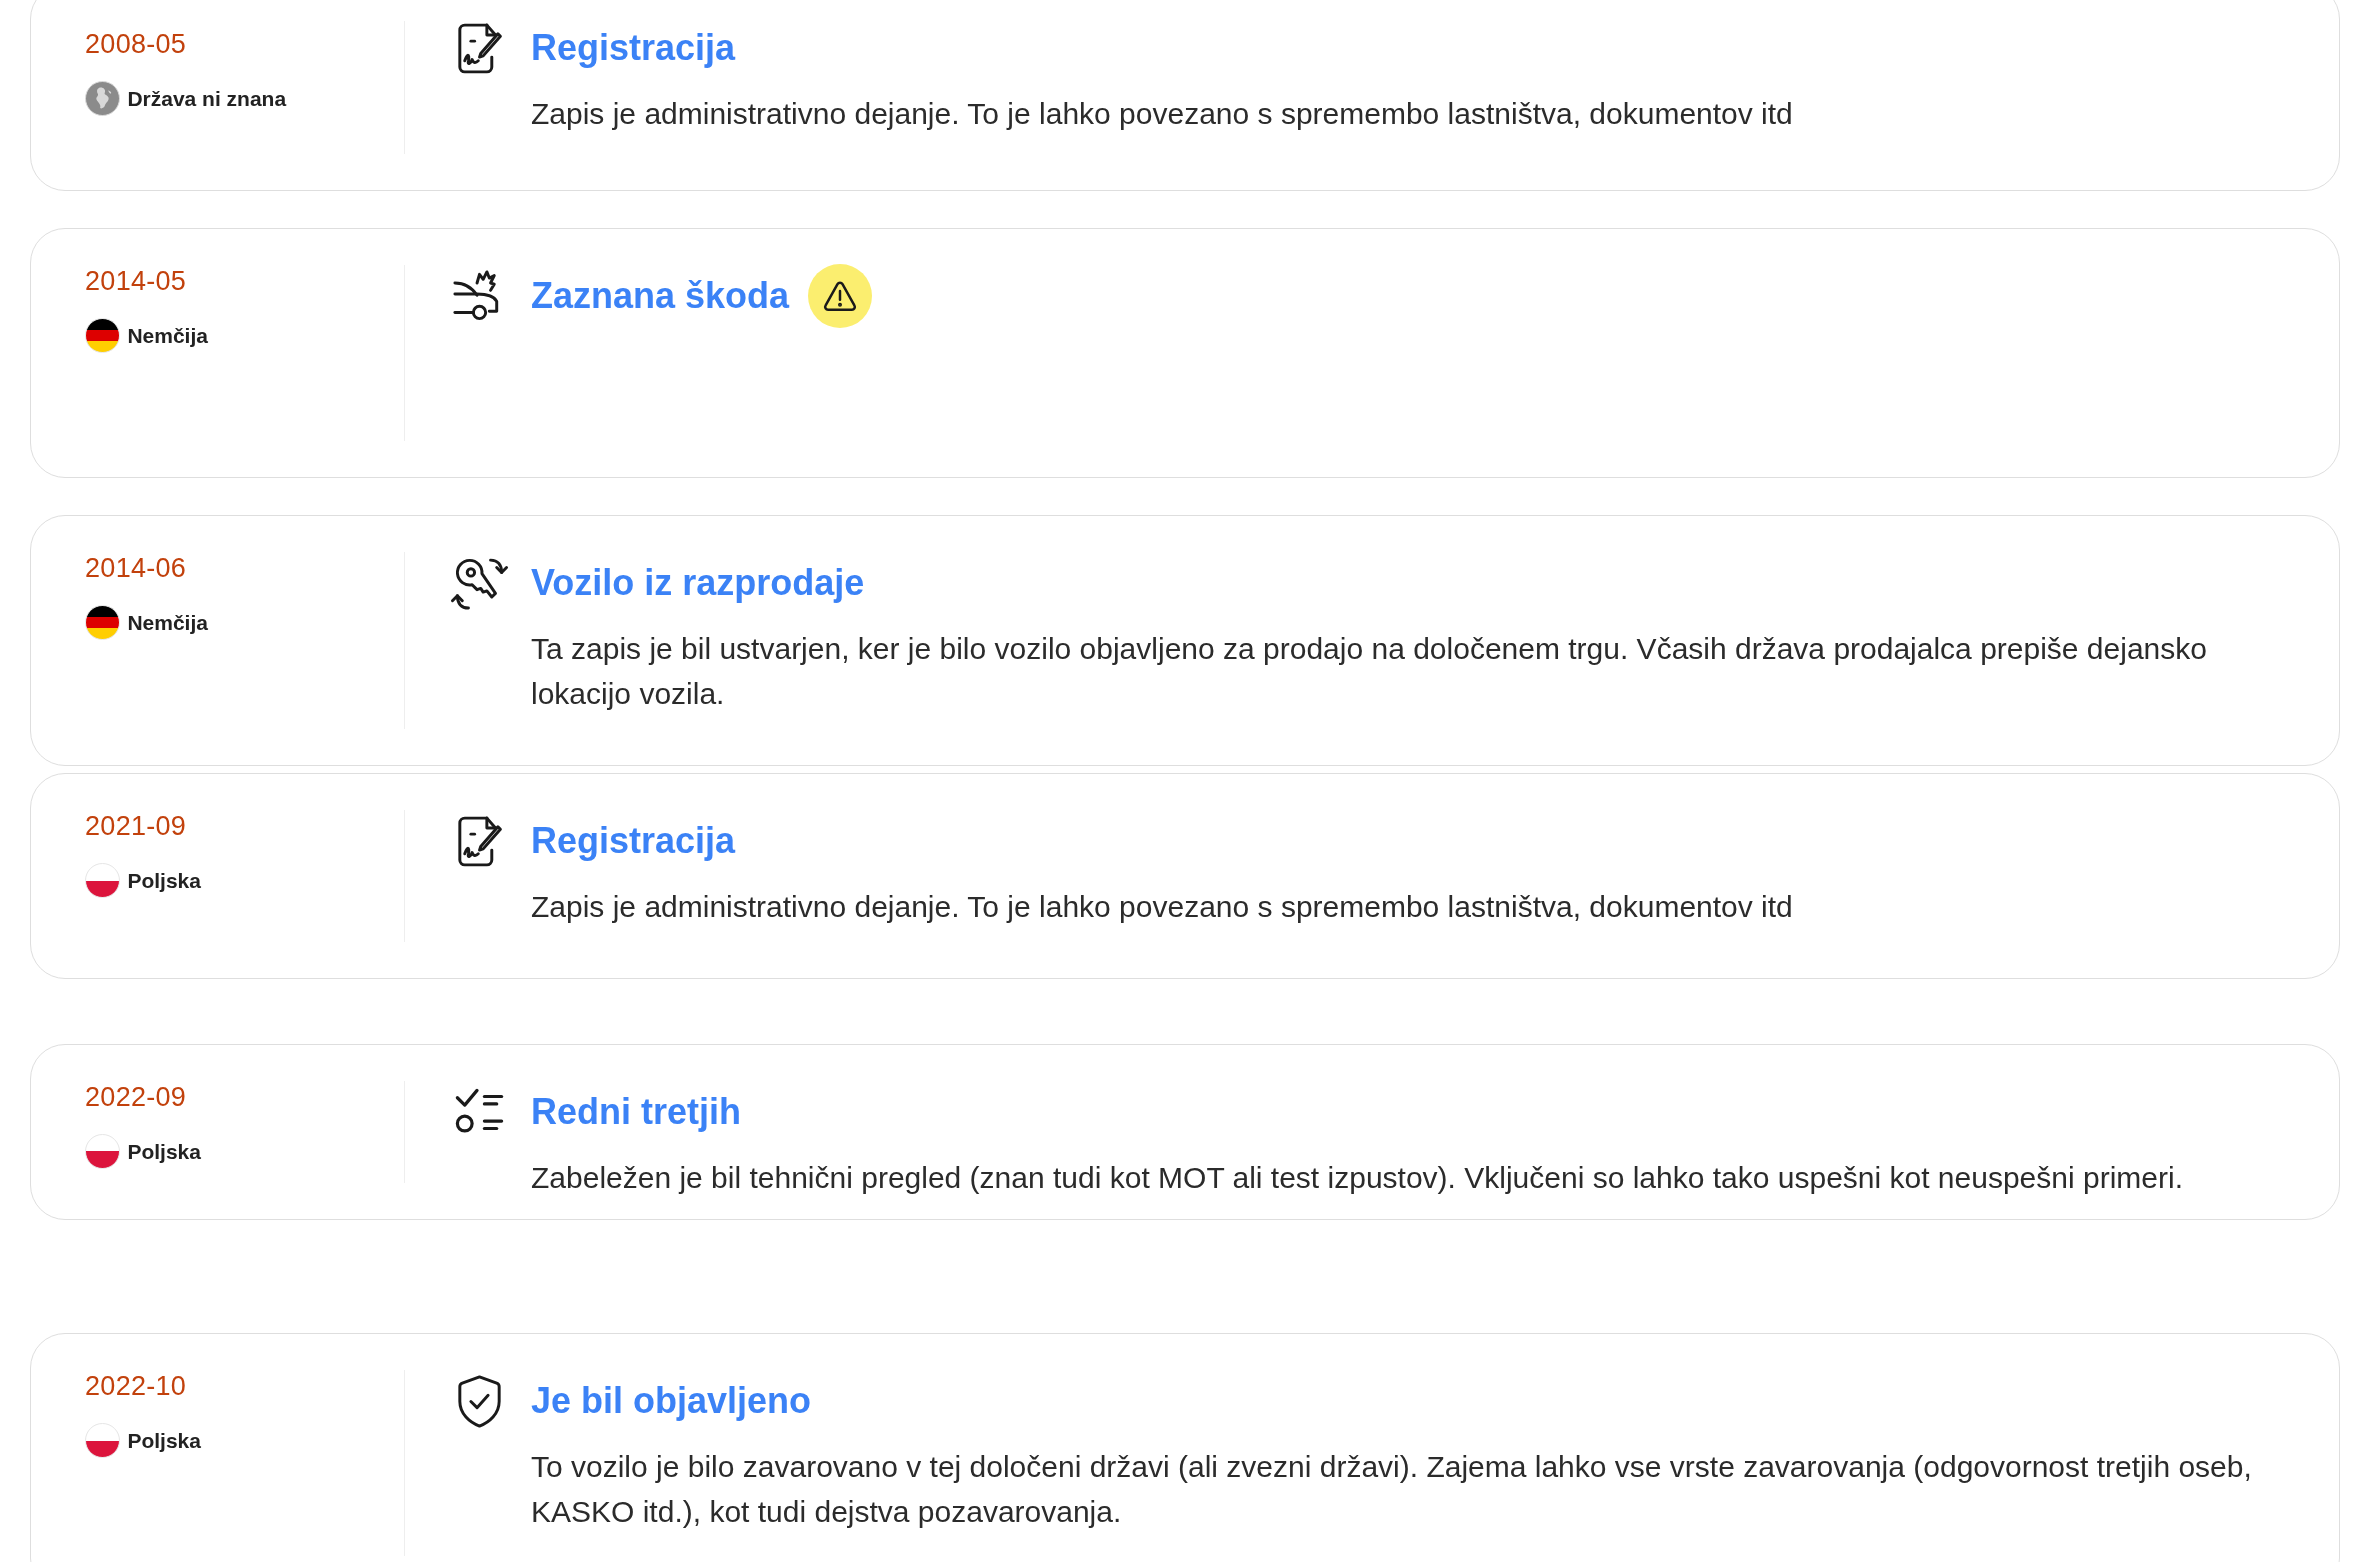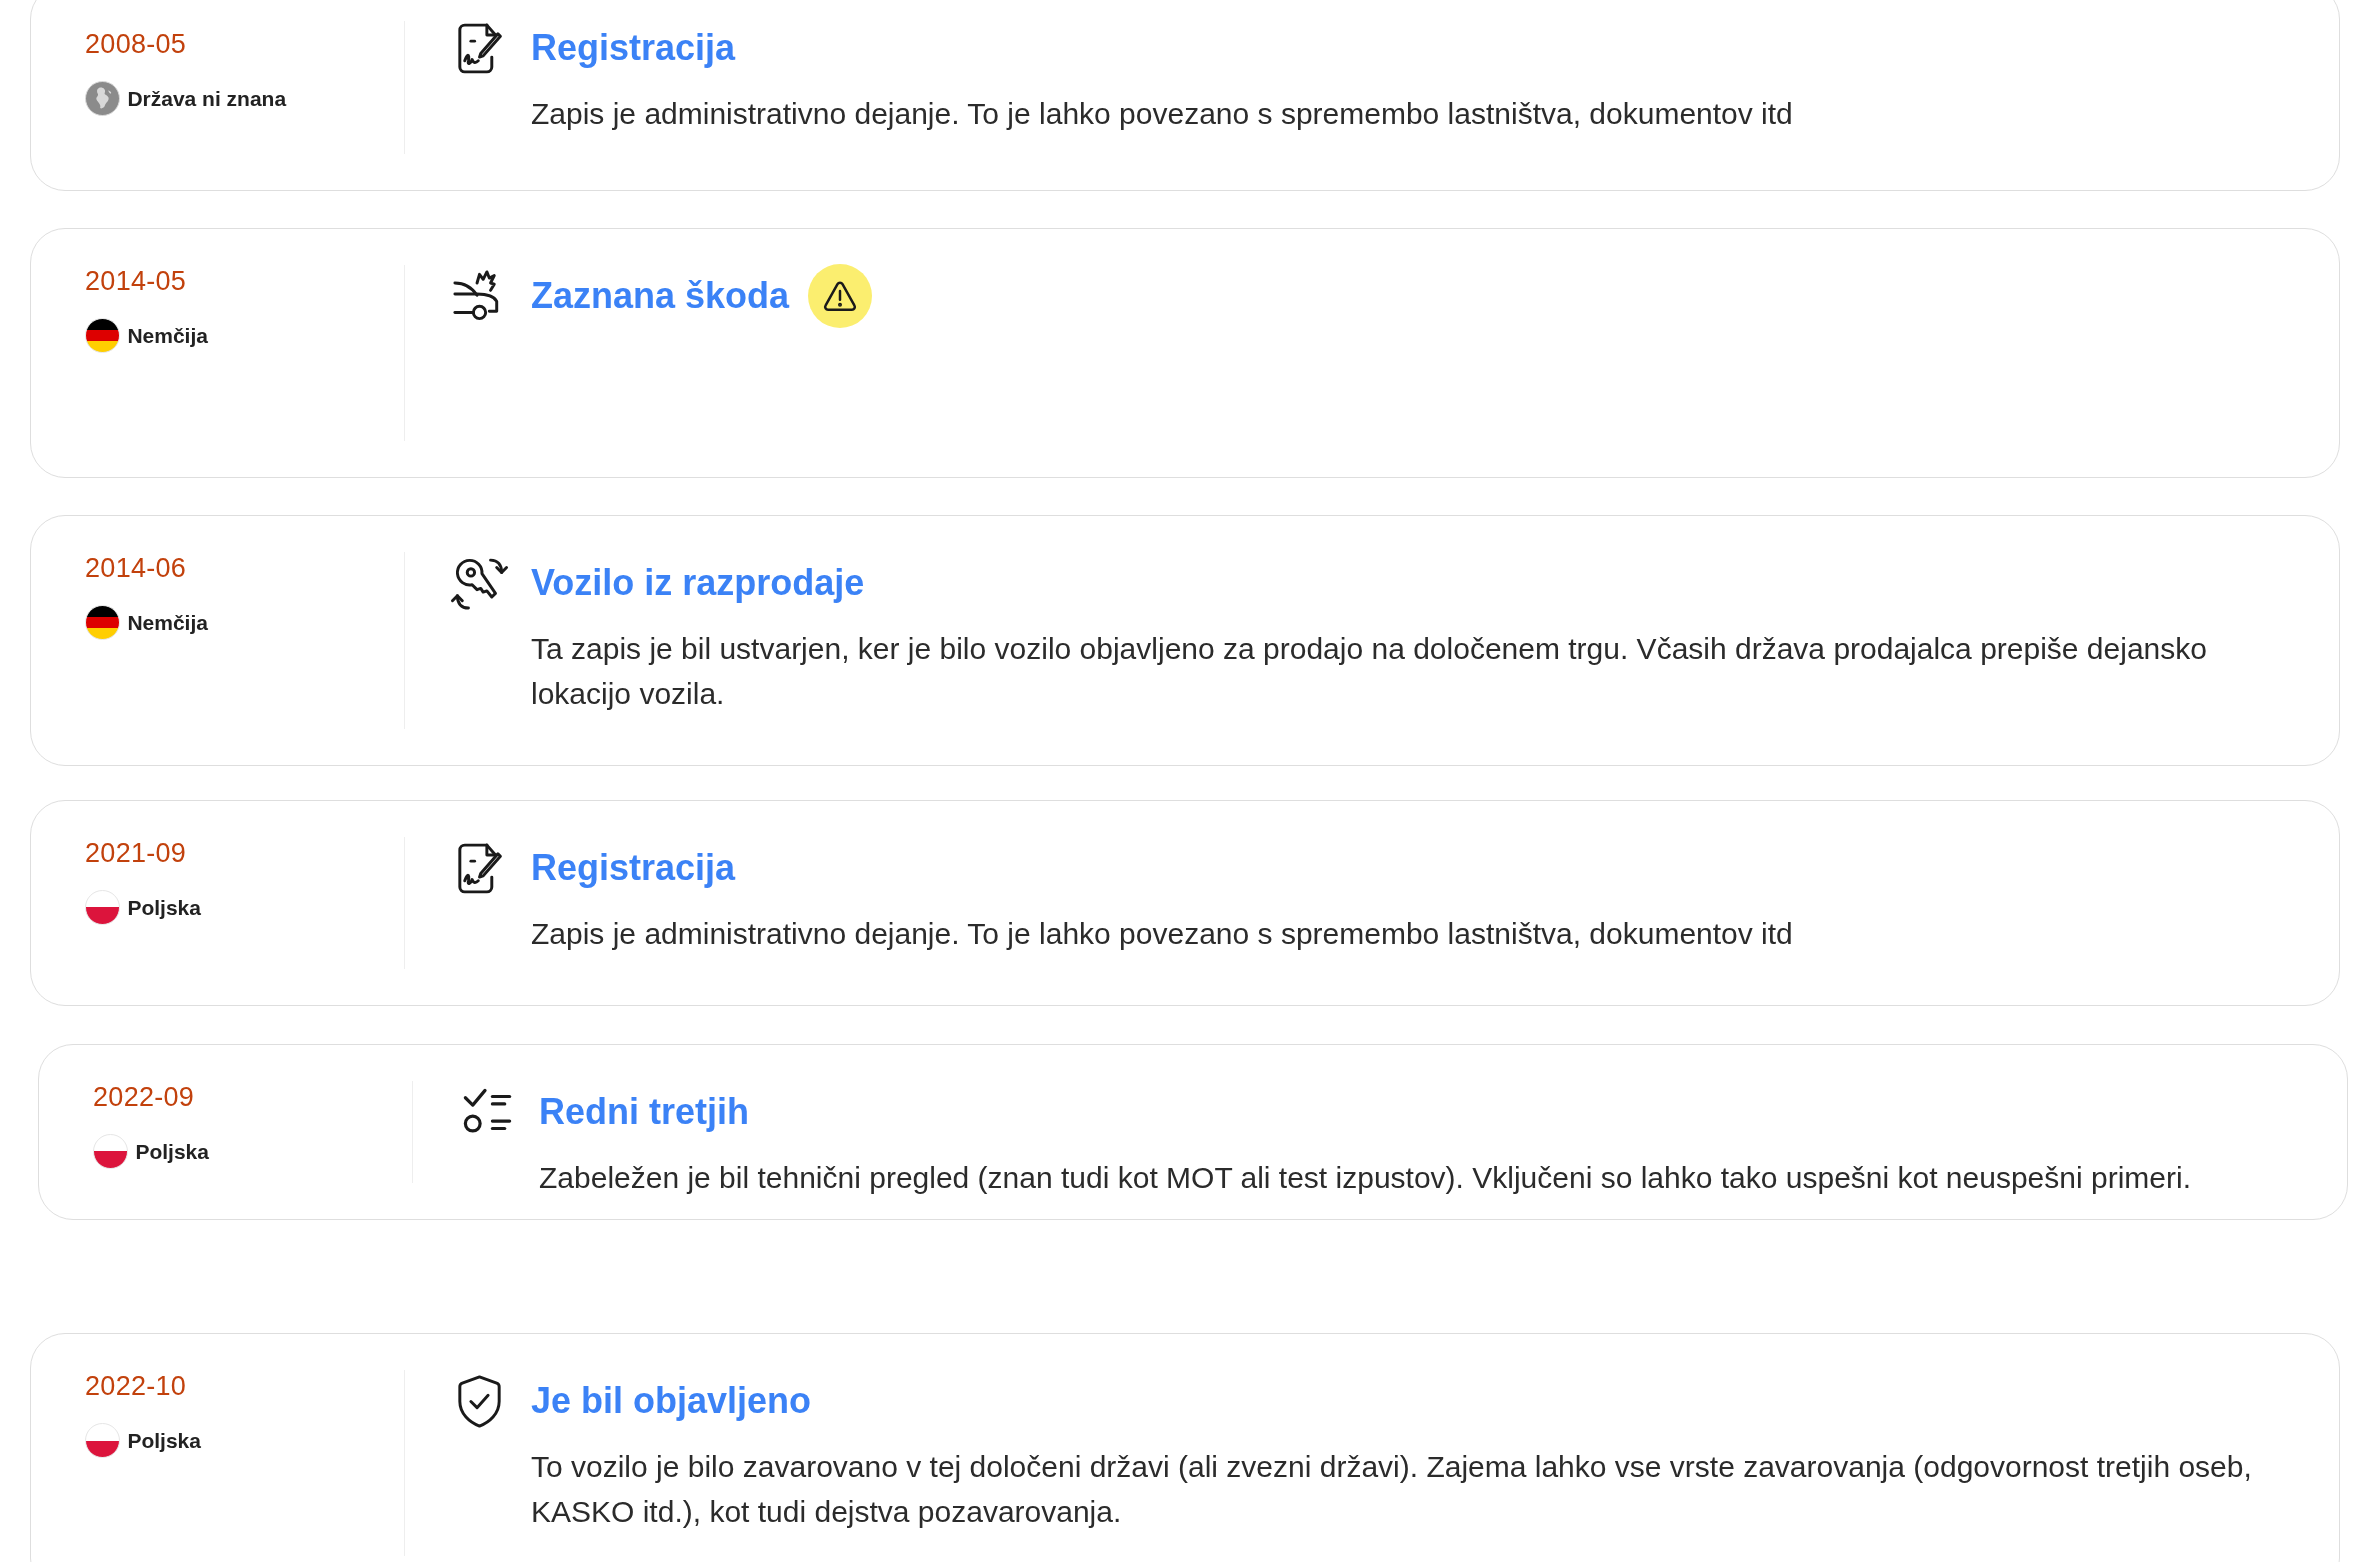--- a/index.html
+++ b/index.html
@@ -134,21 +134,21 @@
             <path d="M15 44 c-6 0 -9 -4 -9 -10"></path>
             <path d="M10 38 l-4 -4 l-4 4"></path>
           </svg>
         </span>
         <span class="title">Vozilo iz razprodaje</span>
       </div>
       <div class="desc">Ta zapis je bil ustvarjen, ker je bilo vozilo objavljeno za prodajo na določenem trgu. Včasih država prodajalca prepiše dejansko lokacijo vozila.</div>
     </div>
   </div>
 
-  <div class="card" style="top:800px;height:206px;">
+  <div class="card" style="top:773px;height:206px;">
     <div class="left">
       <div class="date">2021-09</div>
       <div class="country">
         <span class="flag pl"></span>
         <span class="country-label">Poljska</span>
       </div>
     </div>
     <div class="divider"></div>
     <div class="right">
       <div class="title-row">
@@ -161,21 +161,21 @@
             <path d="M41 14 l-14 16 l-3 1 l1 -3 l14 -16 z"></path>
             <path d="M12 34 c2 -6 4 -6 3 0 c-1 4 2 2 3 -1 c1 3 3 3 5 1"></path>
           </svg>
         </span>
         <span class="title">Registracija</span>
       </div>
       <div class="desc">Zapis je administrativno dejanje. To je lahko povezano s spremembo lastništva, dokumentov itd</div>
     </div>
   </div>
 
-  <div class="card" style="top:1044px;height:176px;margin-left:8px;">
+  <div class="card" style="top:1044px;height:176px;">
     <div class="left">
       <div class="date">2022-09</div>
       <div class="country">
         <span class="flag pl"></span>
         <span class="country-label">Poljska</span>
       </div>
     </div>
     <div class="divider"></div>
     <div class="right">
       <div class="title-row">

